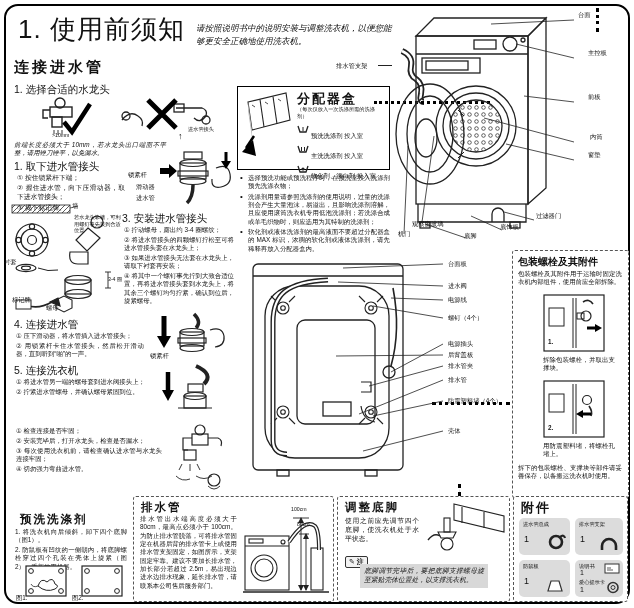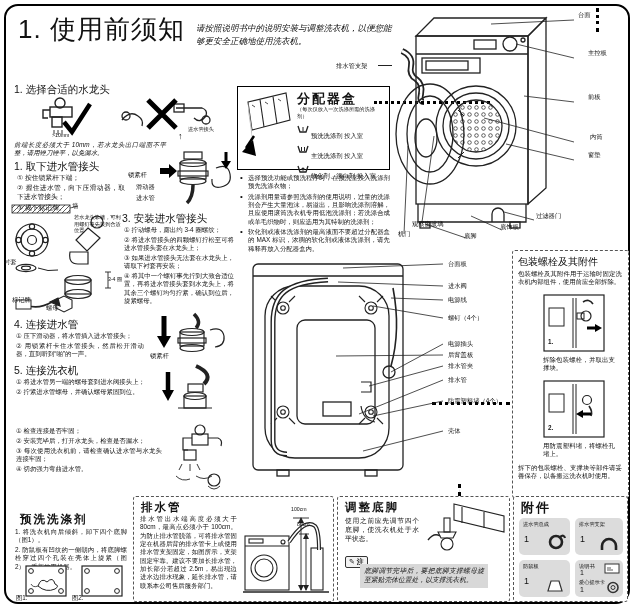--- a/index.html
+++ b/index.html
@@ -31,20 +31,21 @@
 </style>
 </head>
 <body>
 
 <div class="page">
   <div class="frame"></div>
 
   <div class="abs h1" style="left:18px;top:12px">1. 使用前须知</div>
   <div class="abs sub" style="left:196px;top:22px">请按照说明书中的说明安装与调整洗衣机，以便您能够更安全正确地使用洗衣机。</div>
 
+  <div class="abs h2" style="left:14px;top:58px">连接进水管</div>
 
   <div class="abs h3" style="left:14px;top:83px">1. 选择合适的水龙头</div>
   <svg class="abs" style="left:38px;top:96px" width="56" height="42" viewBox="0 0 56 42">
     <g fill="none" stroke="#222" stroke-width="1.4">
       <circle cx="22" cy="7" r="5"></circle>
       <rect x="12" y="11" width="22" height="10"></rect>
       <path d="M12,14 h-7 v8 h5"></path>
       <rect x="14" y="21" width="10" height="10"></rect>
       <path d="M16,34 v4 M20,34 v5 M24,34 v4" stroke-width="0.9"></path>
     </g>
@@ -382,21 +383,21 @@
   <div class="abs lb" style="left:588px;top:93px">前板</div>
   <div class="abs lb" style="left:590px;top:133px">内筒</div>
   <div class="abs lb" style="left:588px;top:151px">窗垫</div>
   <div class="abs lb" style="left:536px;top:212px">过滤器门</div>
   <div class="abs lb" style="left:500px;top:223px">底饰板</div>
   <div class="abs lb" style="left:464px;top:232px">底脚</div>
   <div class="abs lb" style="left:412px;top:220px">观察窗玻璃</div>
   <div class="abs lb" style="left:398px;top:230px">机门</div>
 
   <div class="abs dash" style="left:512px;top:250px;width:117px;height:248px"></div>
-  <div class="abs" style="left:518px;top:255px;font-size:10px;font-weight:normal;white-space:nowrap">包装螺栓及其附件</div>
+  <div class="abs" style="left:518px;top:255px;font-size:10px;font-weight:bold;white-space:nowrap">包装螺栓及其附件</div>
   <div class="abs tx2" style="left:518px;top:270px;width:104px">包装螺栓及其附件用于运输时固定洗衣机内部组件，使用前应全部拆除。</div>
   <svg class="abs" style="left:543px;top:294px" width="62" height="58" viewBox="0 0 62 58">
     <rect x="1" y="1" width="60" height="56" fill="#fff" stroke="#222" stroke-width="1.2"></rect>
     <rect x="6" y="14" width="15" height="18" fill="none" stroke="#222" stroke-width="1"></rect>
     <line x1="30" y1="4" x2="30" y2="54" stroke="#222" stroke-width="1"></line>
     <line x1="33" y1="4" x2="33" y2="54" stroke="#222" stroke-width="1"></line>
     <circle cx="43" cy="22" r="5" fill="none" stroke="#222" stroke-width="1.2"></circle>
     <rect x="34" y="19" width="7" height="6" fill="none" stroke="#222" stroke-width="1"></rect>
     <path d="M40,8 q6,-4 10,2" fill="none" stroke="#222" stroke-width="1.6"></path>
     <path d="M44,34 h8" stroke="#000" stroke-width="3"></path>

